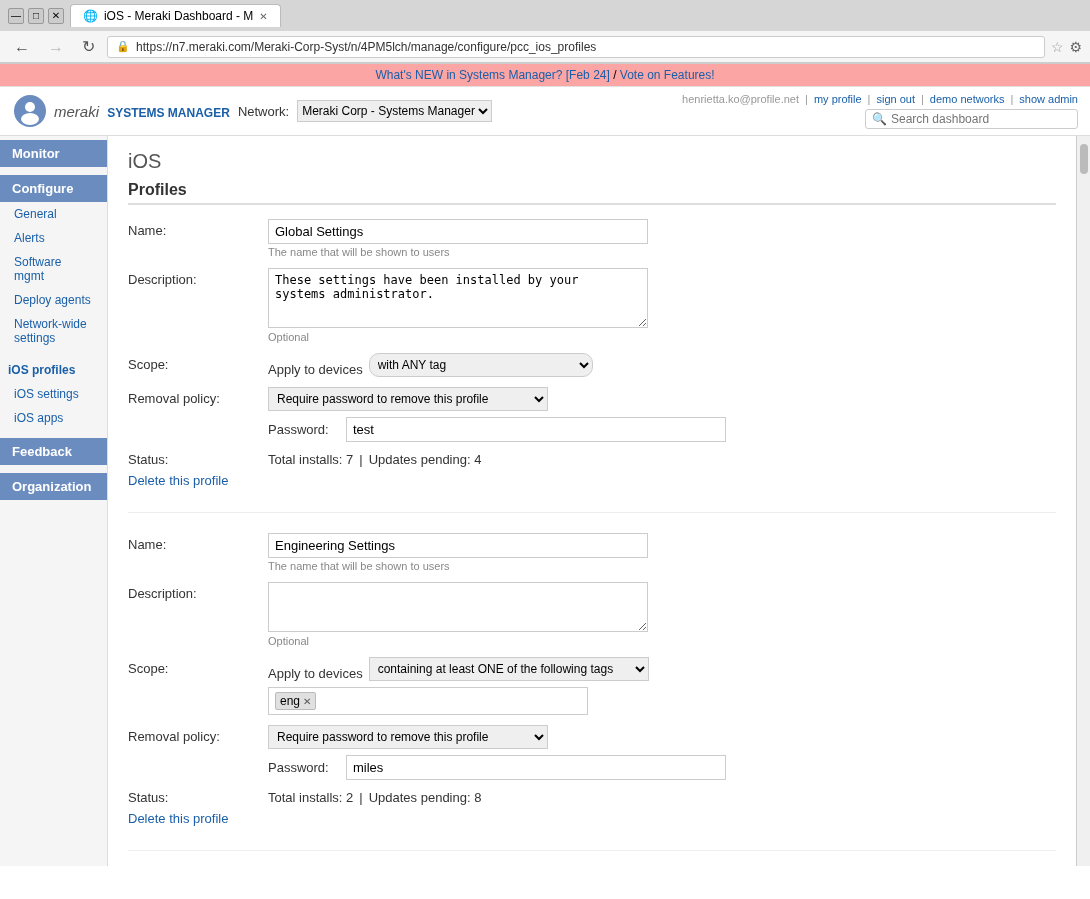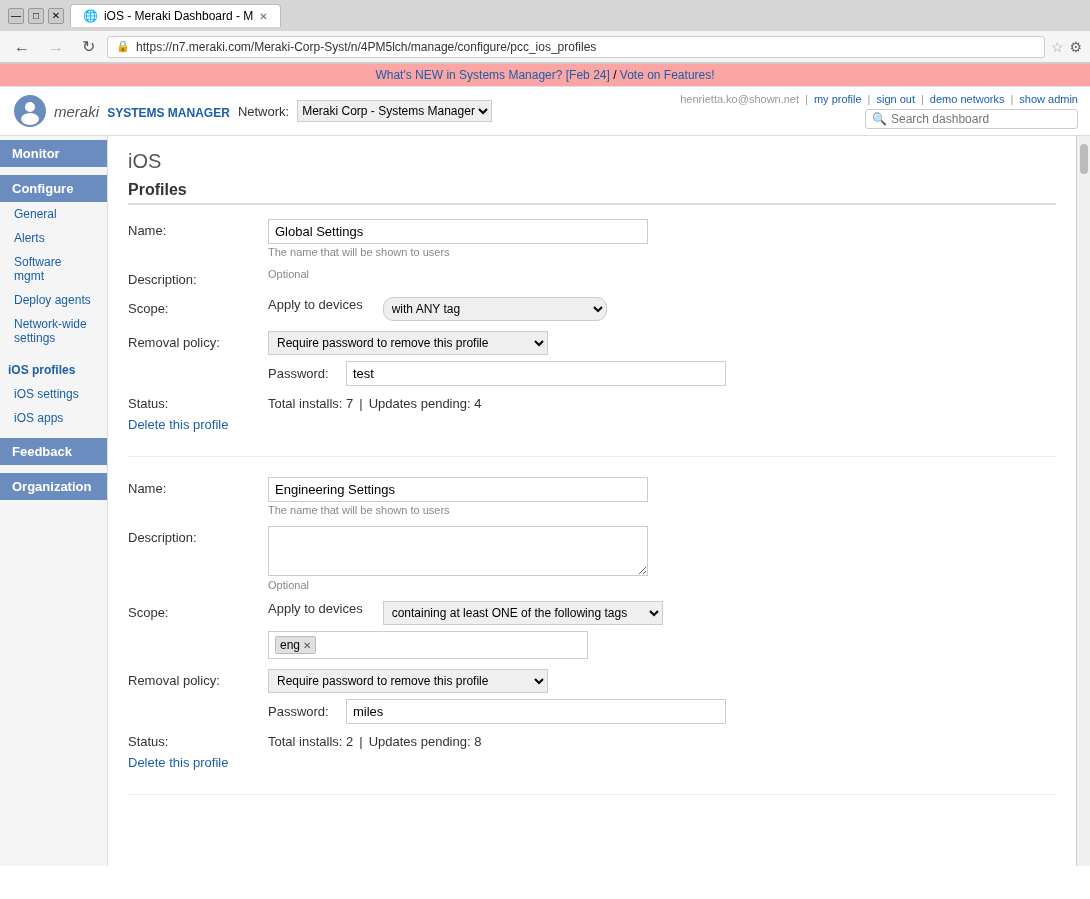--- a/index.html
+++ b/index.html
@@ -55,21 +55,21 @@
 
     
     .profile-block { margin-bottom: 20px; border-bottom: 1px solid #eee; padding-bottom: 14px; }
     .form-row { display: flex; align-items: flex-start; margin-bottom: 10px; }
     .form-label { width: 140px; color: #333; font-size: 13px; padding-top: 4px; flex-shrink: 0; }
     .form-field { flex: 1; }
     .form-field input[type="text"] { border: 1px solid #ccc; padding: 4px 6px; font-size: 13px; width: 380px; }
     .form-field textarea { border: 1px solid #ccc; padding: 4px 6px; font-size: 12px; font-family: monospace; width: 380px; height: 60px; resize: vertical; }
     .form-hint { font-size: 11px; color: #888; margin-top: 2px; }
     .form-optional { font-size: 11px; color: #888; }
-    .scope-row { display: flex; align-items: flex-start; gap: 20px; }
+    .scope-row { display: flex; align-items: flex-end; gap: 6px; }
     .scope-label-text { color: #333; font-size: 13px; }
     .scope-select { border: 1px solid #ccc; padding: 3px 4px; font-size: 12px; }
     .removal-select { border: 1px solid #ccc; padding: 3px 4px; font-size: 12px; }
     .password-row { display: flex; align-items: center; gap: 6px; margin-top: 6px; }
     .password-label { color: #333; font-size: 13px; width: 72px; }
     .password-input { border: 1px solid #ccc; padding: 3px 6px; font-size: 13px; width: 140px; }
     .status-row { display: flex; align-items: center; margin-bottom: 6px; }
     .status-label { width: 140px; color: #333; font-size: 13px; flex-shrink: 0; }
     .status-value { color: #333; font-size: 13px; }
     .status-sep { color: #333; margin: 0 6px; }
@@ -141,21 +141,21 @@
       </div>
       <div class="network-selector">
         <span>Network:</span>
         <select class="network-select">
           <option>Meraki Corp - Systems Manager</option>
         </select>
       </div>
     </div>
     <div class="header-right">
       <div class="user-nav">
-        <span>henrietta.ko@shown.net</span>
+        <span>henrietta.ko@profile.net</span>
         <span>|</span>
         <a>my profile</a>
         <span>|</span>
         <a>sign out</a>
         <span>|</span>
         <a>demo networks</a>
         <span>|</span>
         <a>show admin</a>
       </div>
       <div class="search-bar">
@@ -200,20 +200,22 @@
         <div class="form-row">
           <div class="form-label">Name:</div>
           <div class="form-field">
             <input type="text" value="Global Settings" style="width: 380px;">
             <div class="form-hint">The name that will be shown to users</div>
           </div>
         </div>
         <div class="form-row">
           <div class="form-label">Description:</div>
           <div class="form-field">
+            <textarea style="">These settings have been installed by your
+systems administrator.</textarea>
             <div class="form-optional">Optional</div>
           </div>
         </div>
         <div class="form-row">
           <div class="form-label">Scope:</div>
           <div class="form-field">
             <div class="scope-row">
               <span class="scope-label-text">Apply to devices</span>
               <select class="scope-select" style="width:224px;border-radius:10px;">
                 <option>with ANY tag</option>

